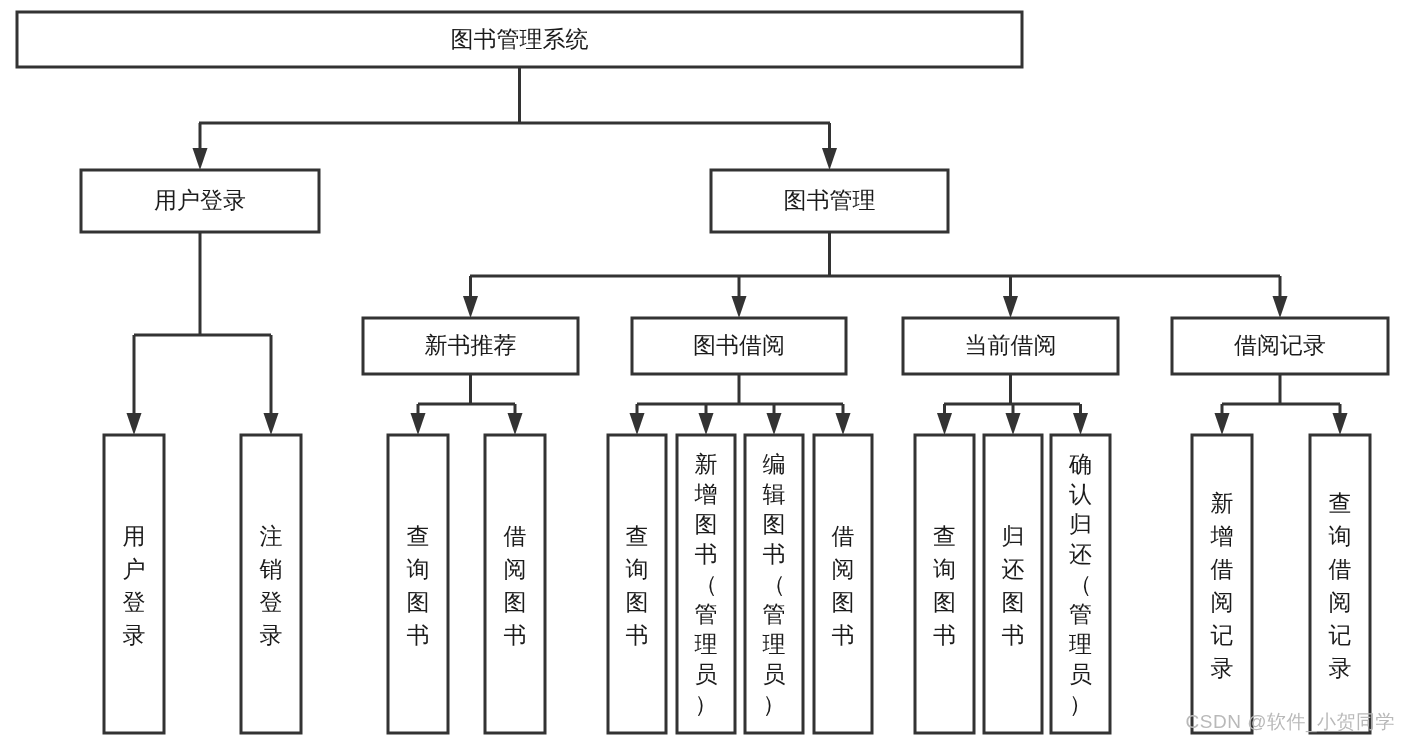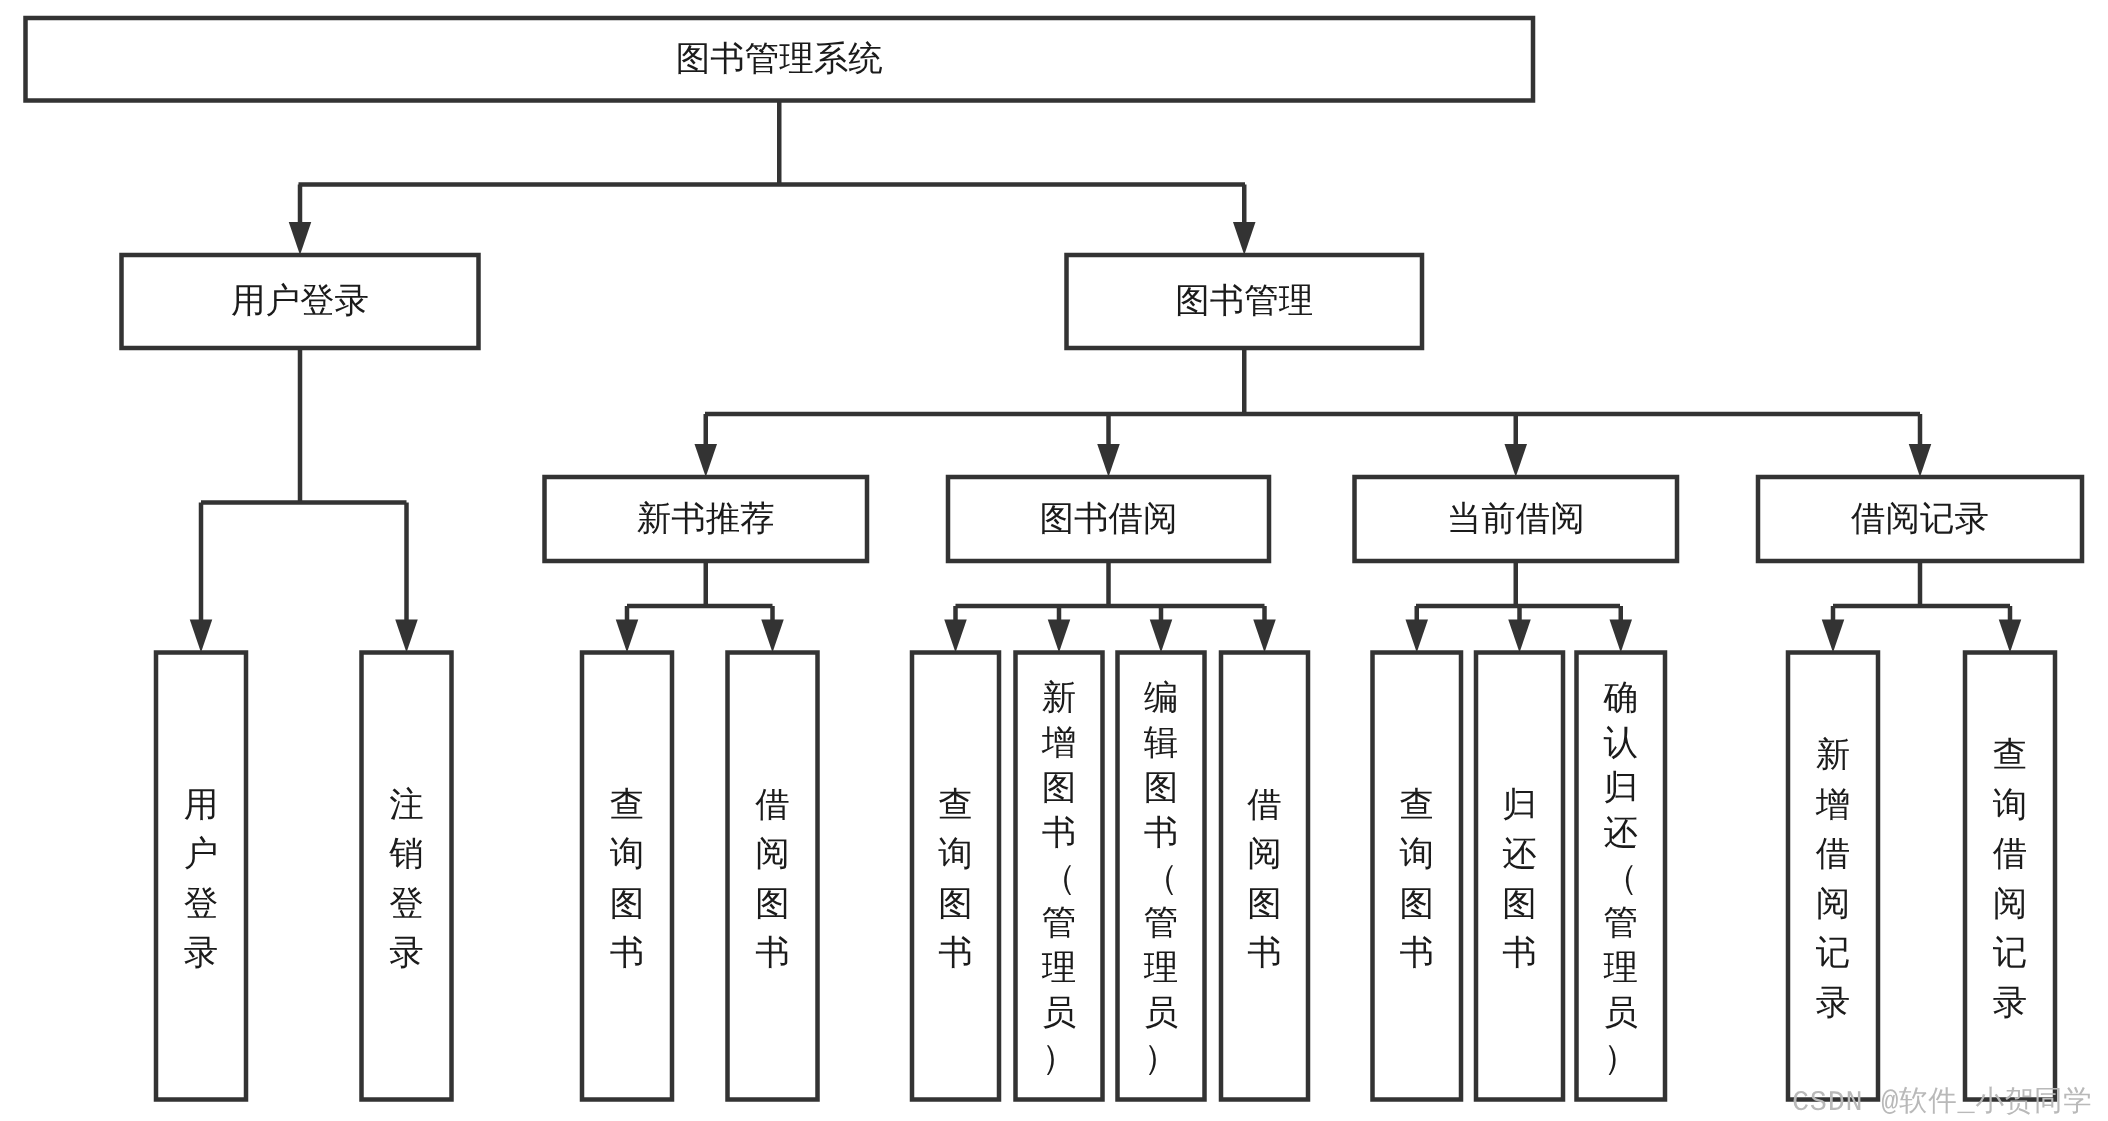--- a/index.html
+++ b/index.html
@@ -49,22 +49,22 @@
   }
   .node-label-v {
     font-family: "Liberation Sans", "DejaVu Sans", sans-serif;
     font-size: 23px;
     fill: #1b1b1b;
     text-anchor: middle;
   }
   .watermark-text {
     position: absolute;
     right: 10px;
-    bottom: 0;
-    font-family: Liberation Mono, monospace;
+    bottom: 12px;
+    font-family: Liberation Sans, sans-serif;
     font-size: 19px;
     color: #b9b9b9;
     white-space: nowrap;
     letter-spacing: 0.5px;
     pointer-events: none;
   }
 </style>
 </head>
 <body>
 

